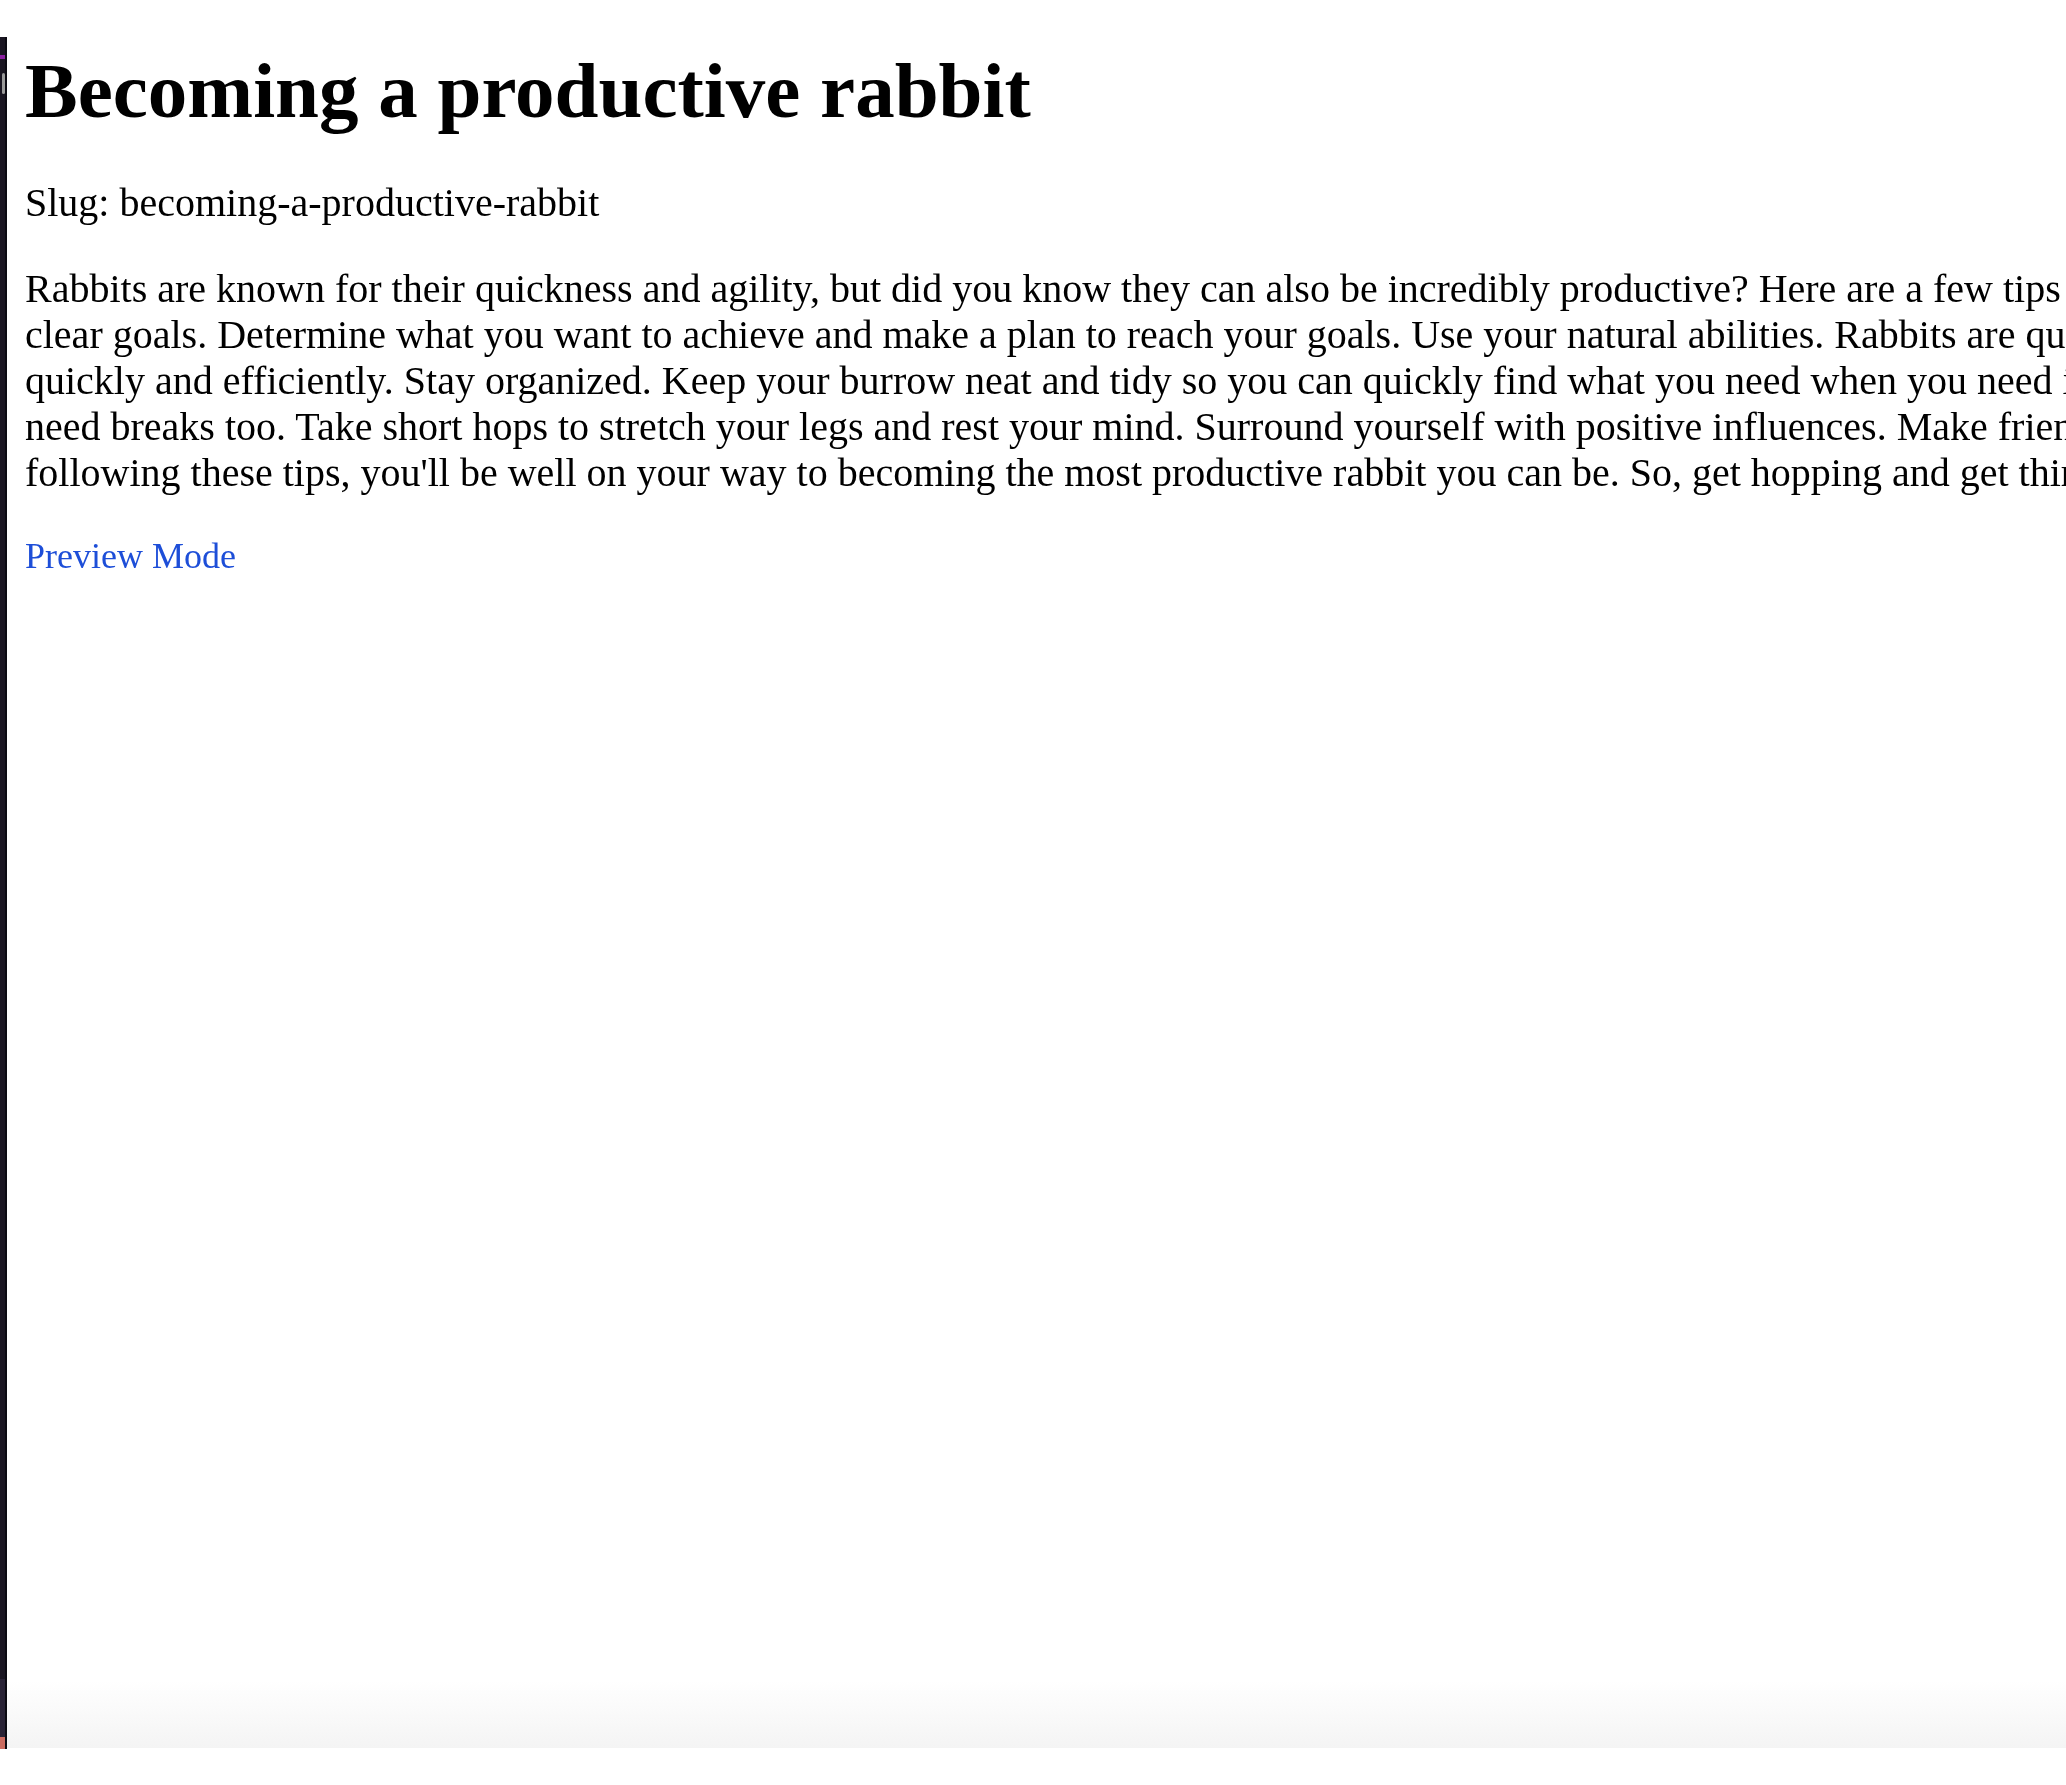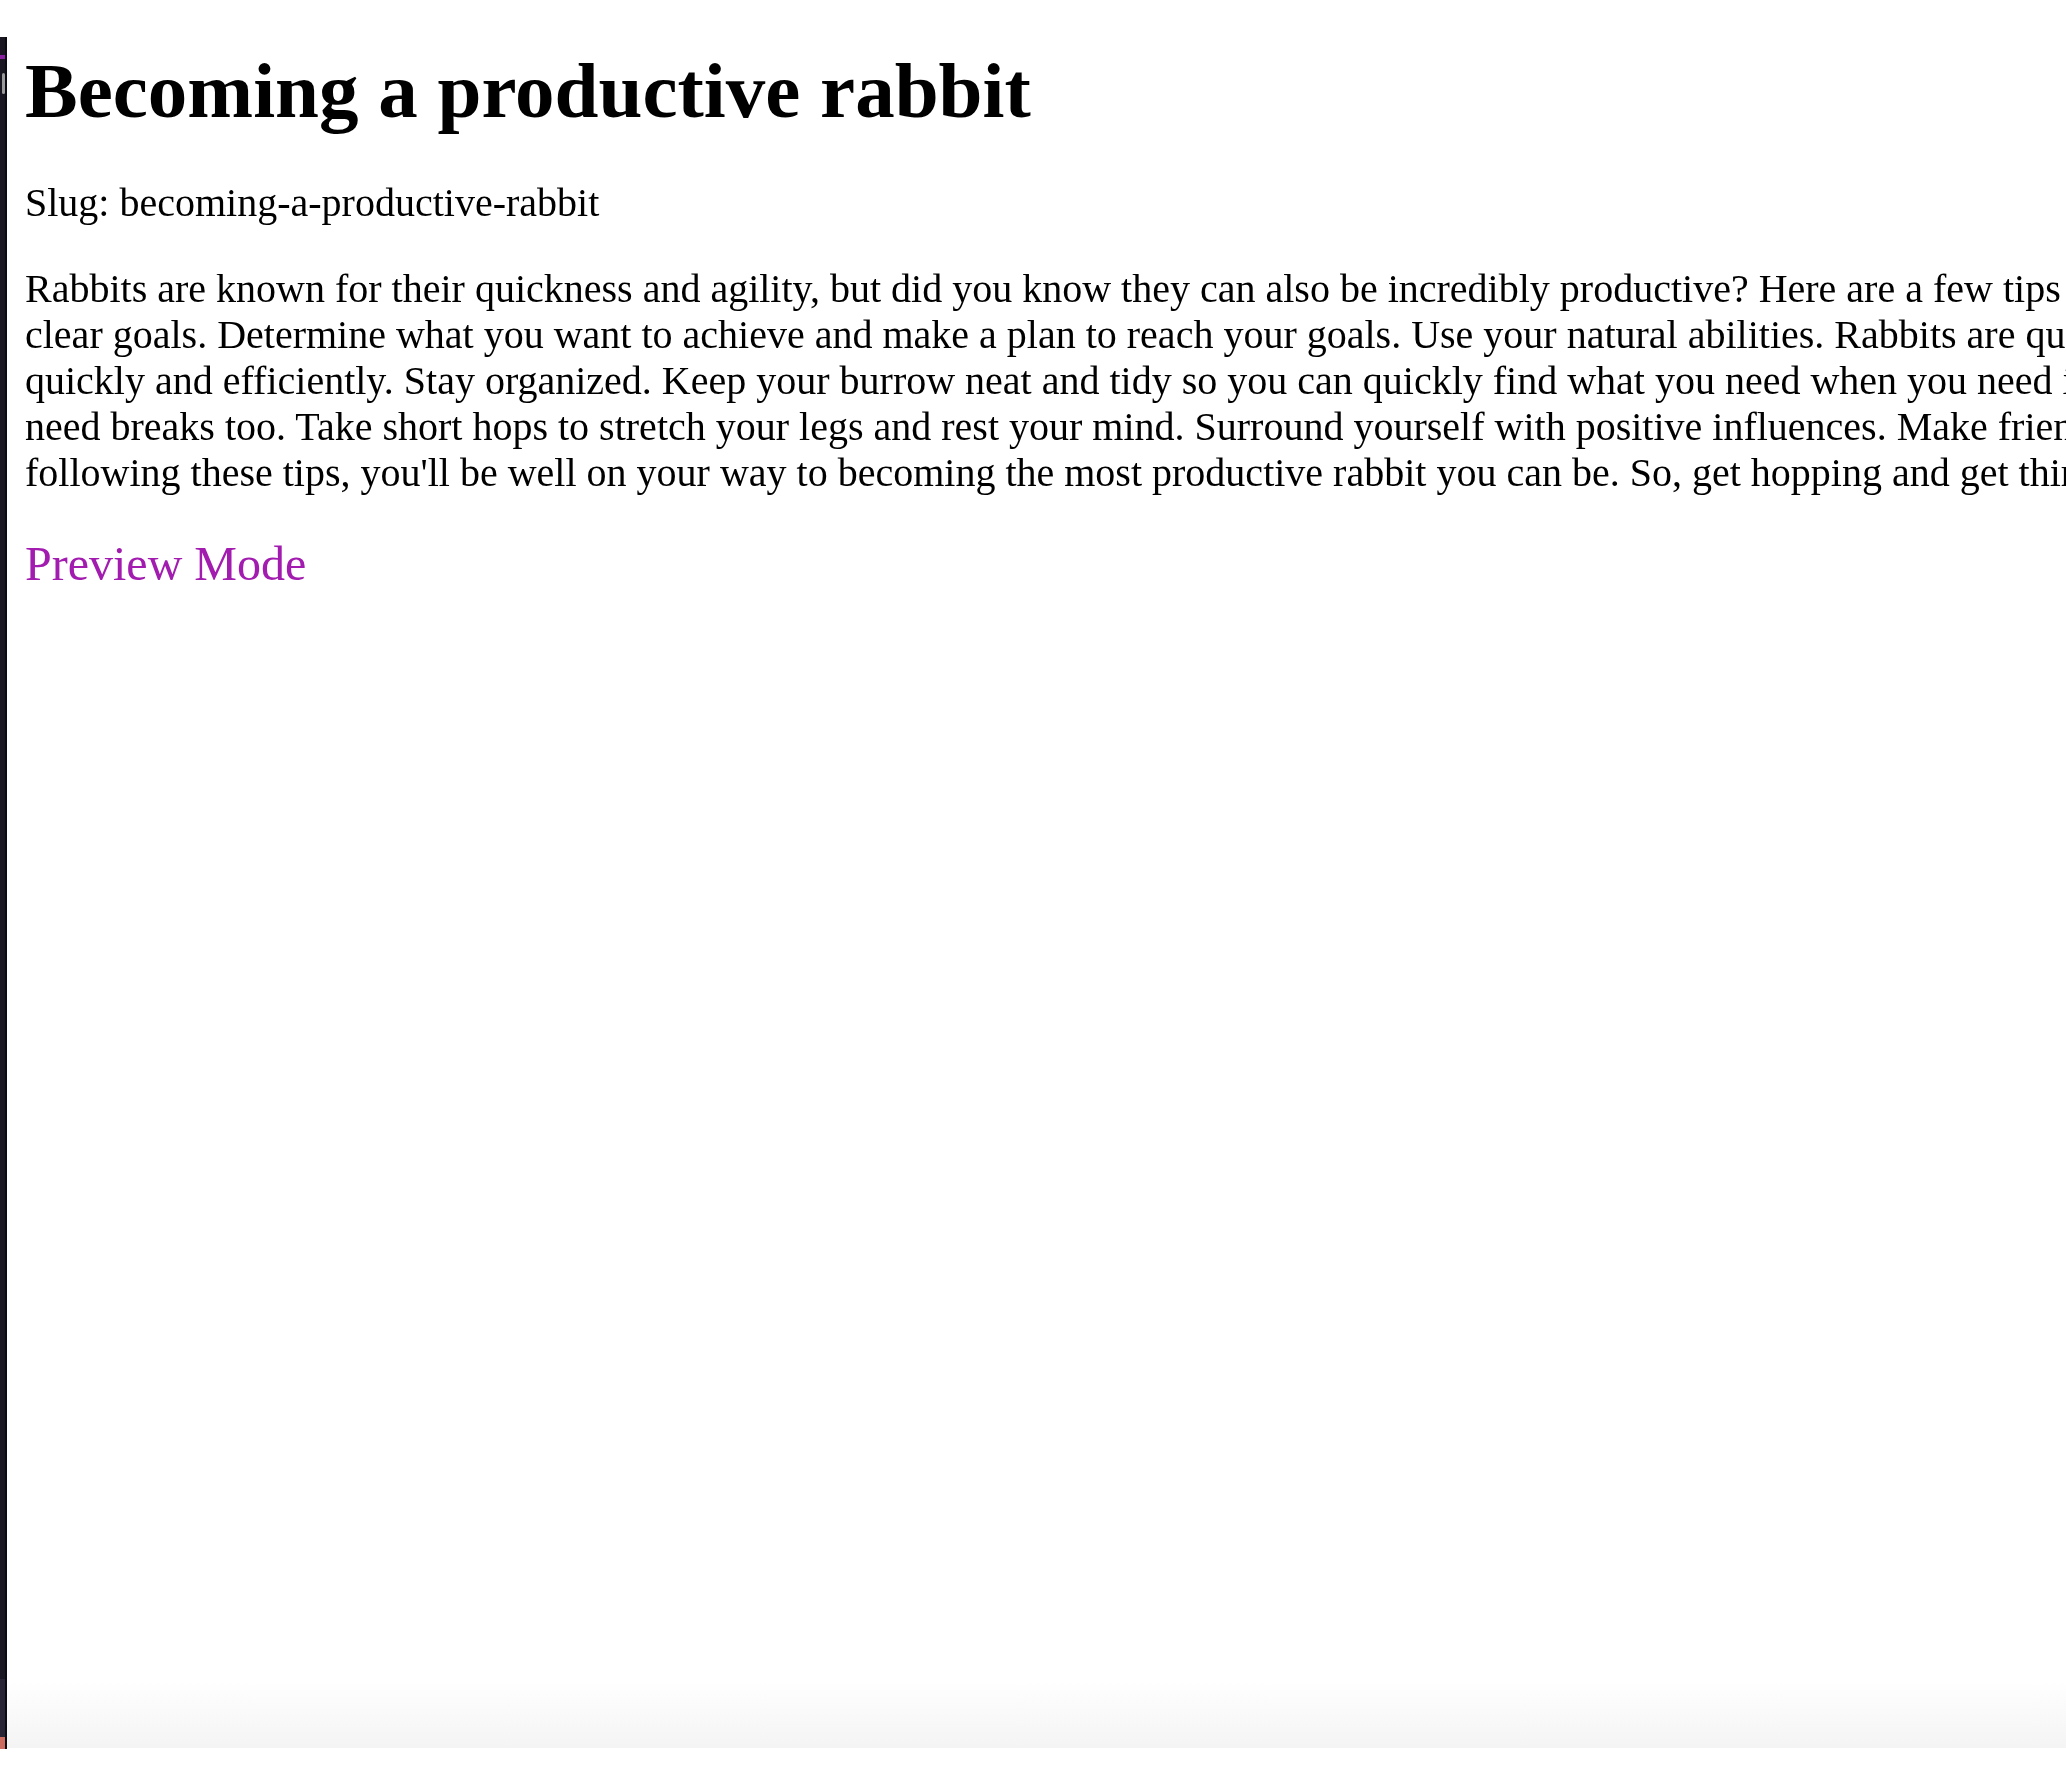--- a/index.html
+++ b/index.html
@@ -28,23 +28,23 @@
   }
   .content p {
     font-size: 40px;
     line-height: 1.15;
     margin: 40px 0;
   }
   .preview-link-wrap {
     margin: 40px 0;
   }
   a.preview-link {
-    font-size: 48px;
+    font-size: 36px;
     line-height: 1.15;
-    color: #a21caf;
+    color: #1d4ed8;
     text-decoration: none;
     cursor: pointer;
   }
 
   
   .left-strip {
     position: absolute;
     left: 0;
     top: 37px;
     width: 5.4px;

